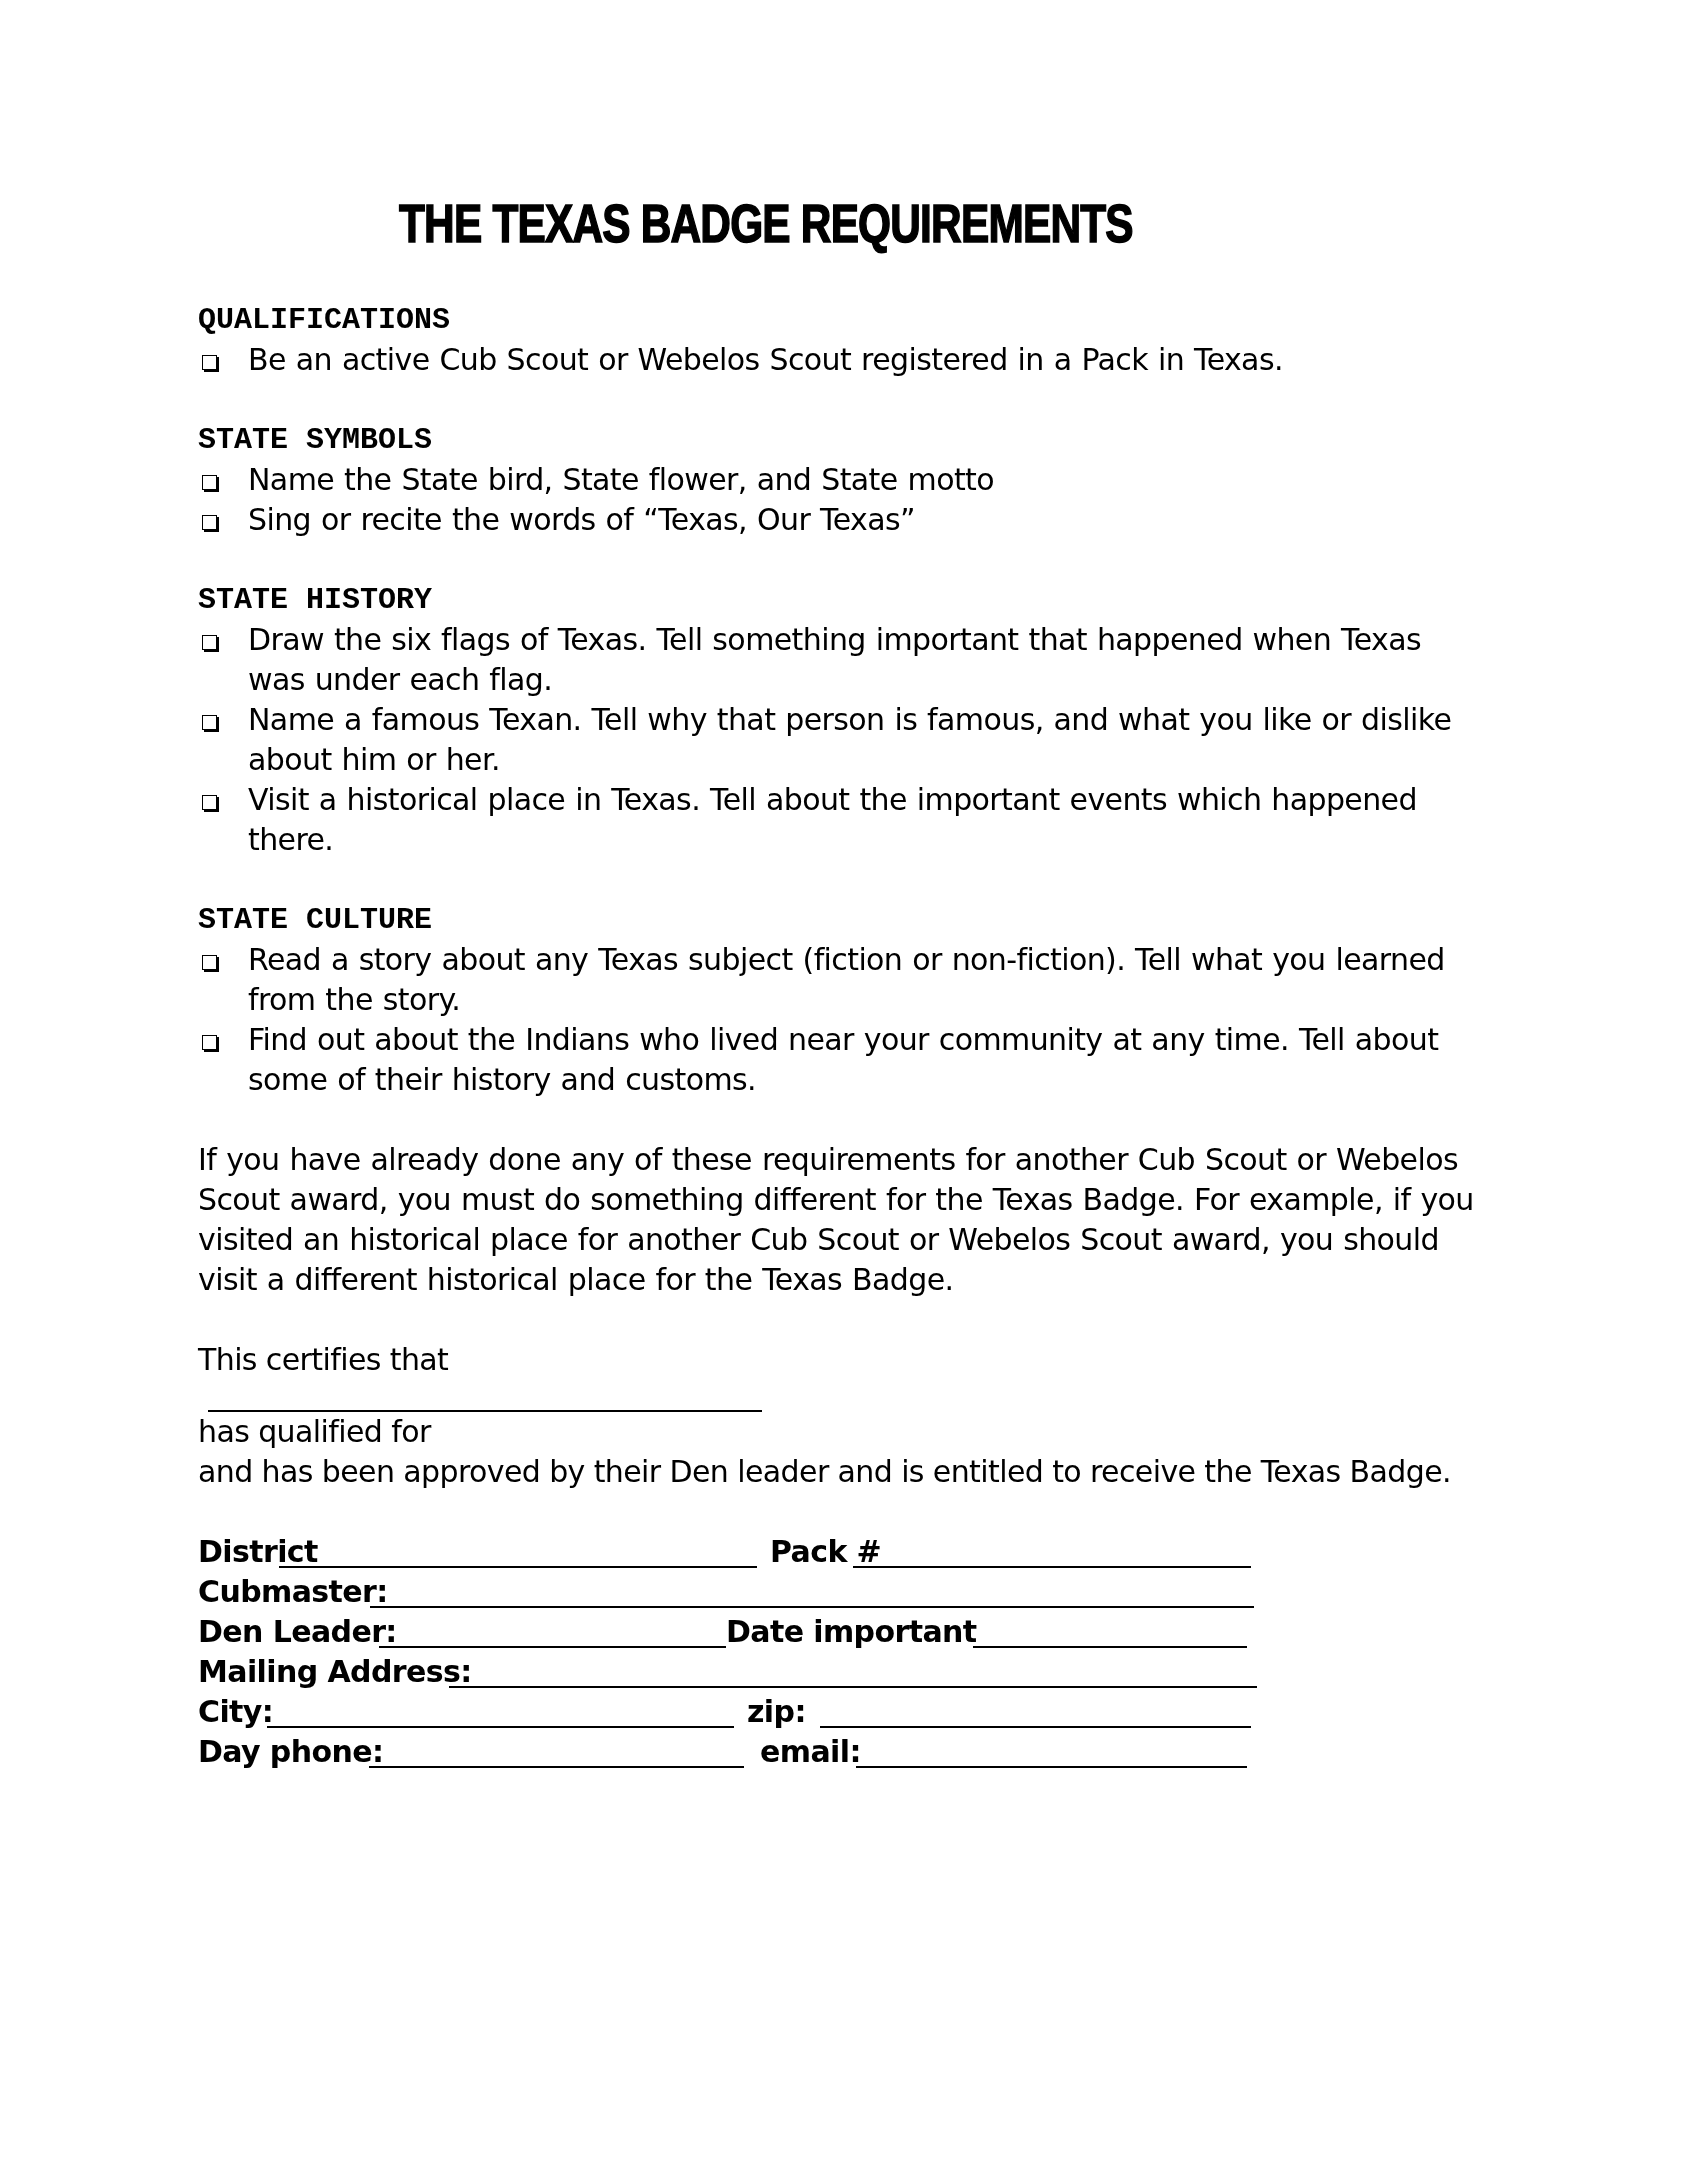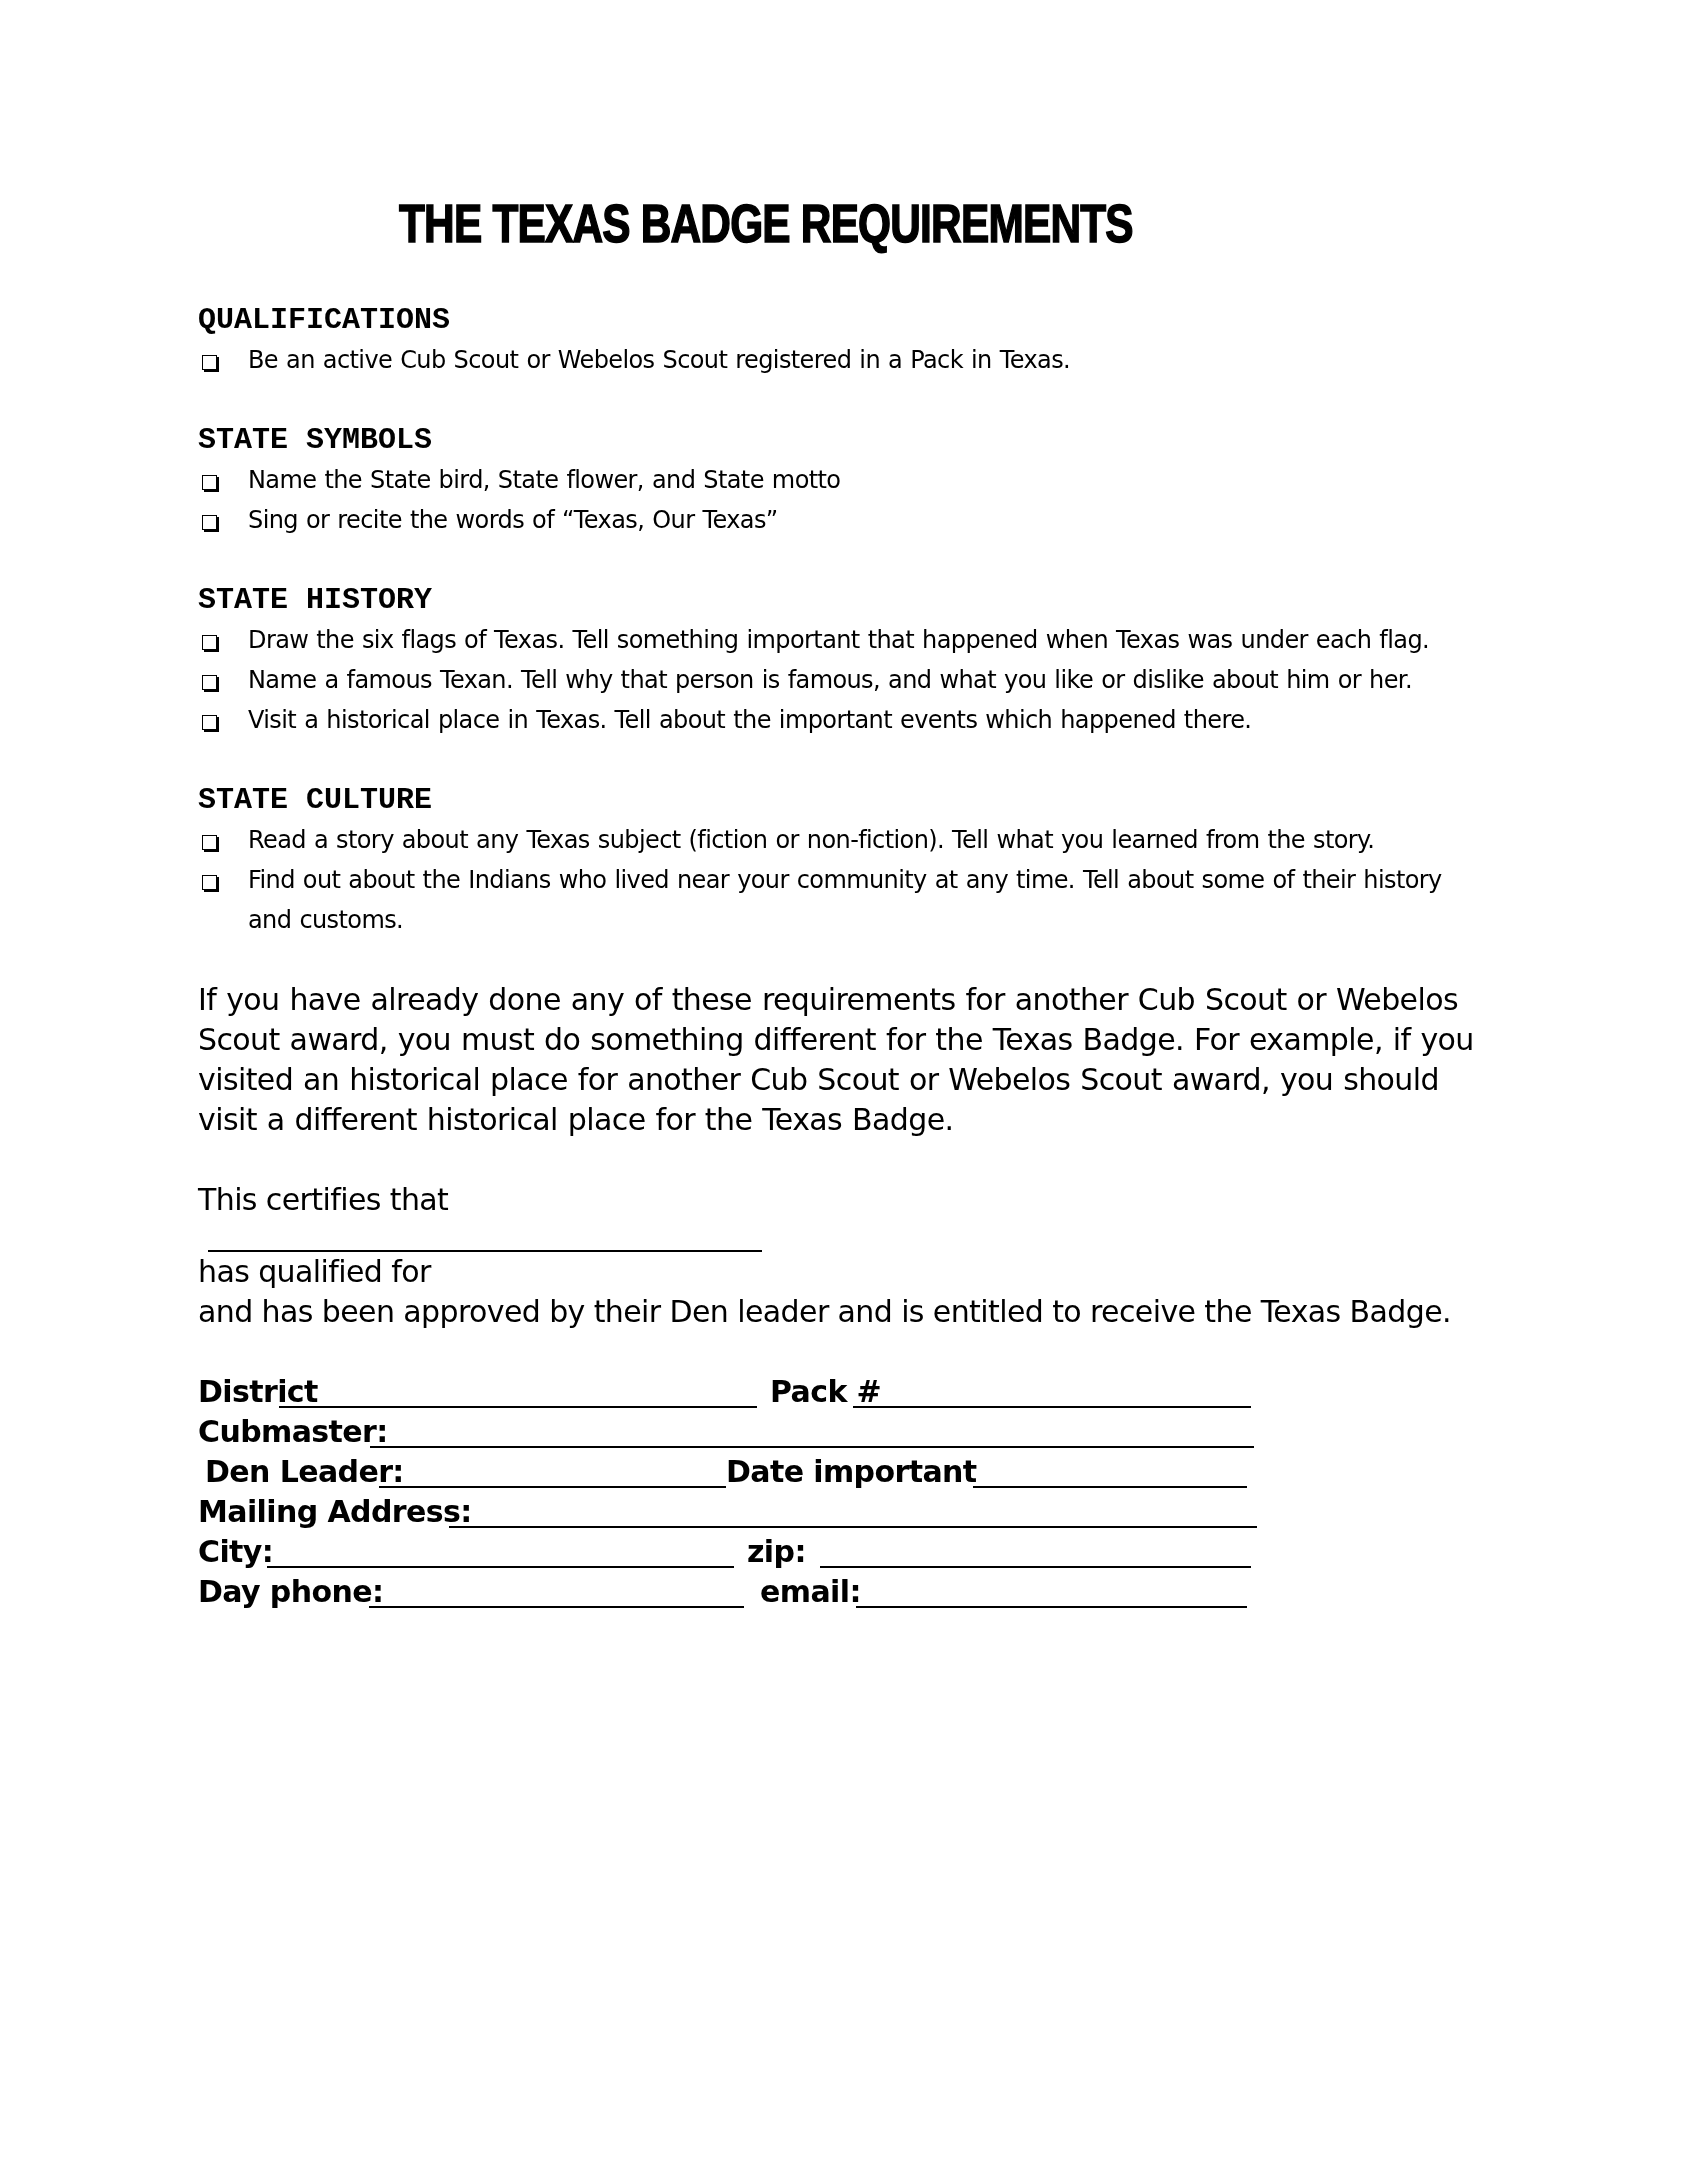--- a/index.html
+++ b/index.html
@@ -10,21 +10,21 @@
            font-family: "Liberation Sans", sans-serif; font-weight: 900; font-size: 53px;
            line-height: 59px; white-space: nowrap; letter-spacing: -1px;
            transform-origin: left top; }
   .title span { display: inline-block; transform: scaleX(0.80); transform-origin: left center; -webkit-text-stroke: 1.5px #000; }
   .content { position: absolute; left: 198px; top: 300px; width: 1287px; }
   .section { margin: 0; }
   .section + .section { margin-top: 40px; }
   .heading { font-family: Liberation Mono, monospace; font-weight: bold; font-size: 30px;
              line-height: 40px; height: 40px; letter-spacing: 0px; }
   ul.items { list-style: none; margin: 0; padding: 0; }
-  ul.items li { position: relative; padding-left: 50px; font-size: 24px; line-height: 40px;
+  ul.items li { position: relative; padding-left: 50px; font-size: 30px; line-height: 40px;
                 letter-spacing: -0.6px; word-spacing: 1px; }
   .chk { position: absolute; left: 4px; top: 15px; width: 13px; height: 13px;
          border: 1.5px solid #000; box-shadow: 2px 2px 0 #000; background: #fff; }
   .para { margin-top: 40px; font-size: 30px; line-height: 40px; letter-spacing: -0.6px; word-spacing: 1px; width: 1287px; }
   .cert { margin-top: 40px; font-size: 30px; line-height: 40px; letter-spacing: -0.6px; width: 1287px; }
   .cert .line1 { display: flex; align-items: flex-start; white-space: nowrap; flex-direction: column; }
   .blank { display: inline-block; border-bottom: 2.5px solid #000; height: 30px; vertical-align: baseline; }
   .form { margin-top: 40px; font-size: 30px; line-height: 40px; letter-spacing: -0.6px; font-weight: bold; }
   .frow { position: relative; height: 40px; white-space: nowrap; }
   .frow > span { position: absolute; top: 0; }
@@ -111,21 +111,21 @@
         <span style="left:0">District</span>
         <div class="fblank" style="left:81px; width:478px;"></div>
         <span style="left:572px">Pack #</span>
         <div class="fblank" style="left:655px; width:398px;"></div>
       </div>
       <div class="frow">
         <span style="left:0">Cubmaster:</span>
         <div class="fblank" style="left:172px; width:884px;"></div>
       </div>
       <div class="frow">
-        <span style="left:7px">Den Leader:</span>
+        <span style="left:0">Den Leader:</span>
         <div class="fblank" style="left:181px; width:347px;"></div>
         <span style="left:528px">Date important</span>
         <div class="fblank" style="left:775px; width:274px;"></div>
       </div>
       <div class="frow">
         <span style="left:0">Mailing Address:</span>
         <div class="fblank" style="left:251px; width:808px;"></div>
       </div>
       <div class="frow">
         <span style="left:0">City:</span>

